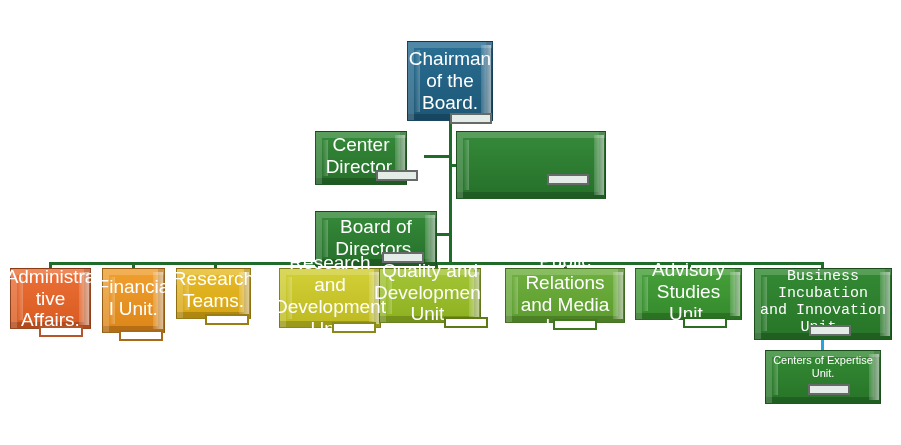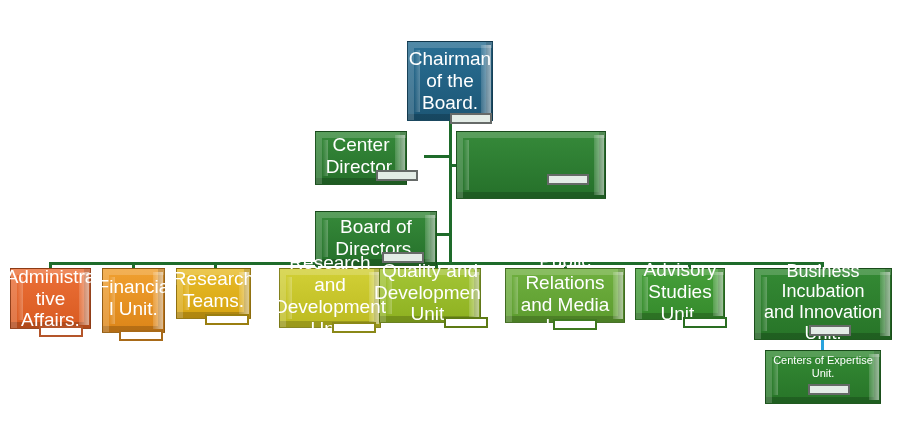--- a/index.html
+++ b/index.html
@@ -12,21 +12,21 @@
           line-height:1.15; overflow:visible;
           border:1px solid rgba(0,0,0,0.35);
           box-shadow: inset 6px 6px 0 rgba(255,255,255,0.18), inset -6px -6px 0 rgba(0,0,0,0.18); }
   .node .bevel-l { position:absolute; left:6px; top:8px; bottom:8px; width:6px;
           background:linear-gradient(90deg, rgba(255,255,255,0.0), rgba(255,255,255,0.25)); }
   .node .bevel-r { position:absolute; right:1px; top:3px; bottom:3px; width:10px;
           background:linear-gradient(90deg, rgba(255,255,255,0.15), rgba(255,255,255,0.55)); }
   .node .label { position:relative; z-index:2; padding:0 2px; }
   .node .tab { position:absolute; height:7px; background:#e3ece6; border:2px solid rgba(0,0,0,0.55); z-index:3; }
   .f14 { font-size:19px; }
-  .f13 { font-size:18px; }
+  .f13 { font-size:15px;font-family:Liberation Mono, monospace; }
   .f11 { font-size:11px; }
 </style>
 </head>
 <body>
 
 <div class="line" style="left:449px;top:120px;width:3px;height:145px;"></div>
 <div class="line" style="left:424px;top:155px;width:27px;height:3px;"></div>
 <div class="line" style="left:450px;top:164px;width:8px;height:3px;"></div>
 <div class="line" style="left:436px;top:233px;width:15px;height:3px;"></div>
 <div class="line" style="left:49px;top:262px;width:775px;height:3px;"></div>
@@ -133,21 +133,21 @@
 <div class="node f14" style="left:505px;top:268px;width:120px;height:55px;background:linear-gradient(180deg,#70b040,#5c9c2e);">
   <div class="bevel-l"></div>
   <div class="bevel-r"></div>
   <div class="label" style="margin-top:-4px;">
     <div>Public Relations</div>
     <div>and Media Unit.</div>
   </div>
   <div class="tab" style="left:47px;bottom:-8px;width:40px;background:#fff;border-color:#3f7a20;"></div>
 </div>
 
-<div class="node f14" style="left:635px;top:268px;width:90px;height:52px;background:linear-gradient(180deg,#46a03a,#358a2c);">
+<div class="node f14" style="left:635px;top:268px;width:107px;height:52px;background:linear-gradient(180deg,#46a03a,#358a2c);">
   <div class="bevel-l"></div>
   <div class="bevel-r"></div>
   <div class="label" style="margin-top:-4px;">
     <div>Advisory</div>
     <div>Studies Unit.</div>
   </div>
   <div class="tab" style="left:47px;bottom:-9px;width:40px;background:#fff;border-color:#2a6e22;"></div>
 </div>
 
 <div class="node f13" style="left:754px;top:268px;width:138px;height:72px;background:linear-gradient(180deg,#348a34,#277428);">

